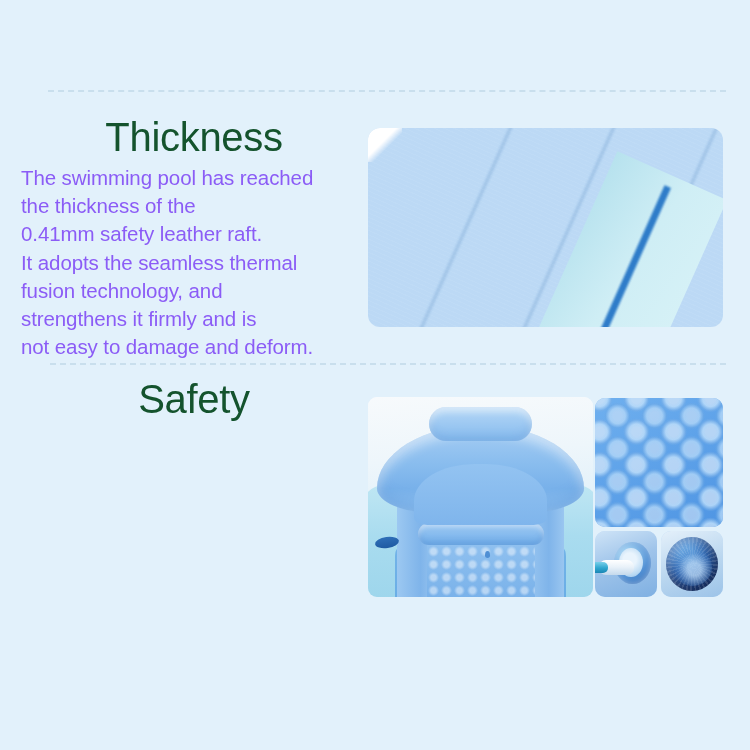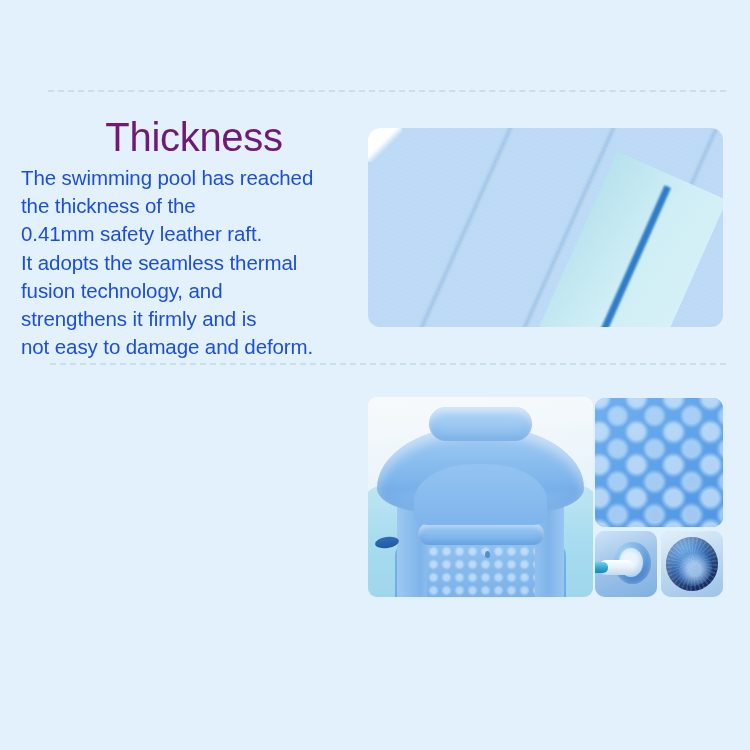--- a/index.html
+++ b/index.html
@@ -35,31 +35,31 @@
     width: 352px;
     left: 18px;
   }
   #thickness-text-col { top: 114px; }
   #safety-text-col    { top: 376px; }
 
   .section-heading {
     font-size: 40px;
     line-height: 46px;
     font-weight: 400;
-    color: #701a75;
+    color: #14532d;
     text-align: center;
     margin: 0 0 4px 0;
     letter-spacing: -0.3px;
   }
   #safety-text-col .section-heading { text-align: center; }
 
   .body-text {
     font-size: 20.5px;
     line-height: 28.2px;
-    color: #1d4ed8;
+    color: #8b5cf6;
     margin: 0;
     padding-left: 3px;
     white-space: pre-line;
     letter-spacing: -0.1px;
   }
 
   
   .photo {
     position: absolute;
     border-radius: 10px;
@@ -380,20 +380,21 @@
     <div class="thk-weave"></div>
     <div class="thk-seam" style="left: 26%;"></div>
     <div class="thk-seam" style="left: 55%;"></div>
     <div class="thk-seam" style="left: 84%;"></div>
     <div class="thk-edge"></div>
     <div class="thk-edge-line"></div>
     <div class="corner-gloss"></div>
   </div>
 
   <div class="text-col" id="safety-text-col">
+    <h2 class="section-heading">Safety</h2>
   </div>
 
   <div class="photo" id="photo-tub">
     <div class="tub-bg"></div>
     <div class="tub-body">
       <div class="tub-inner"></div>
     </div>
     <div class="tub-side" id="tub-side-left"></div>
     <div class="tub-side" id="tub-side-right"></div>
     <div class="tub-rib" id="tub-rib-1"></div>

